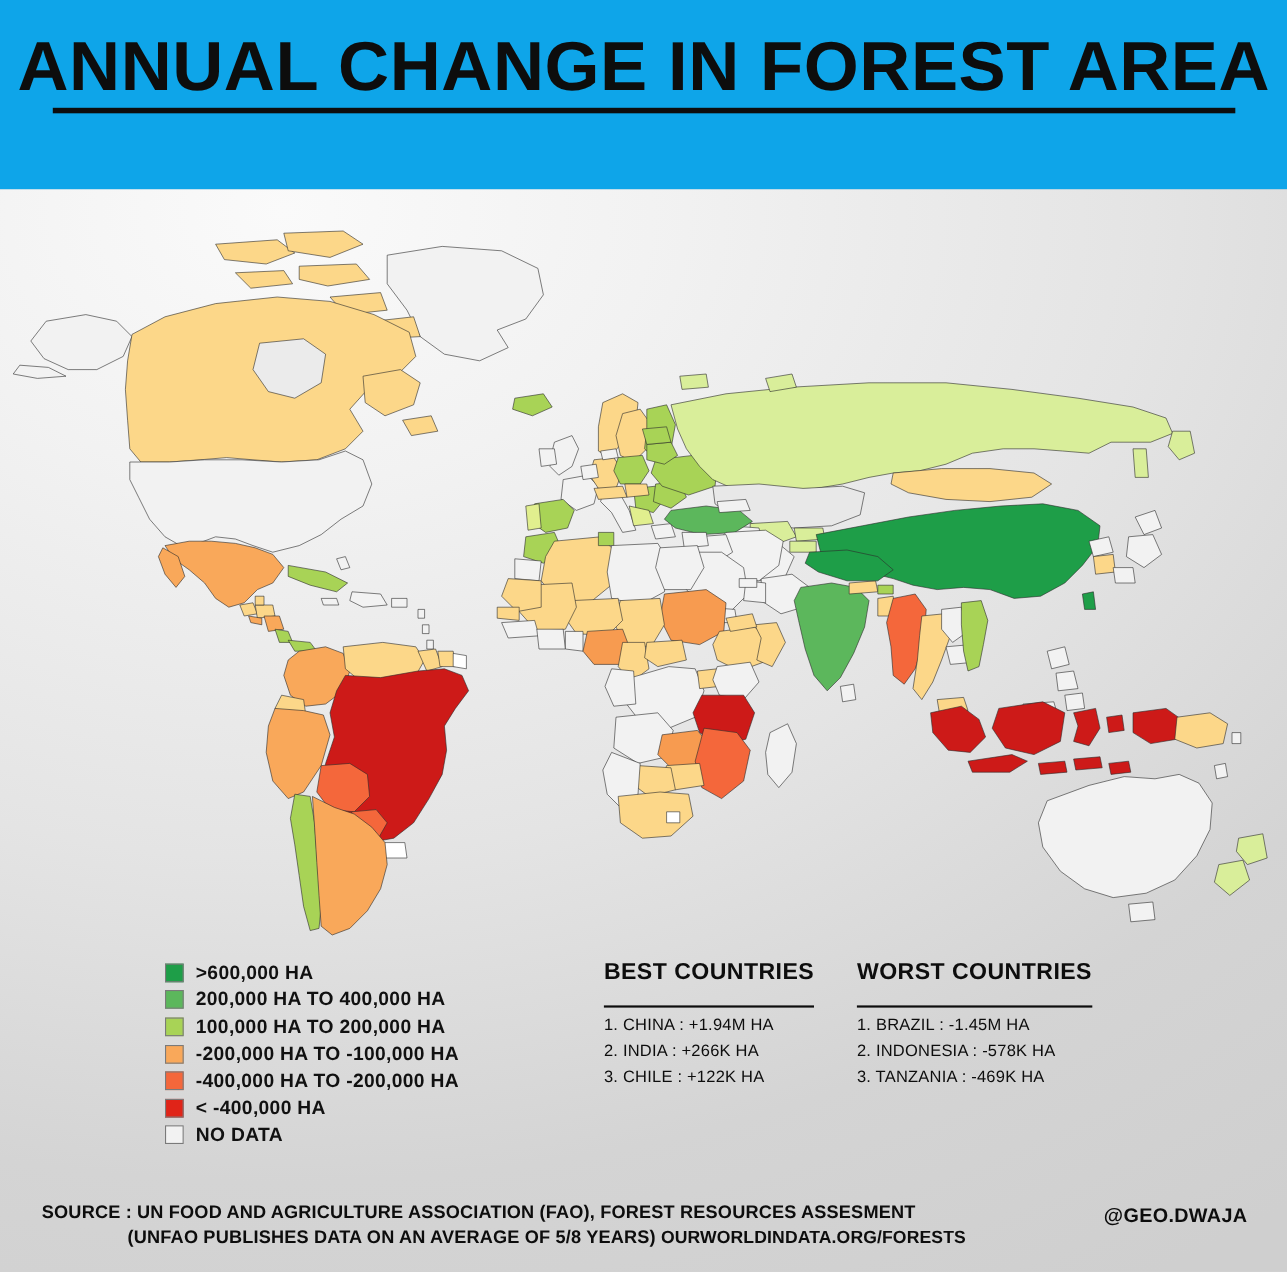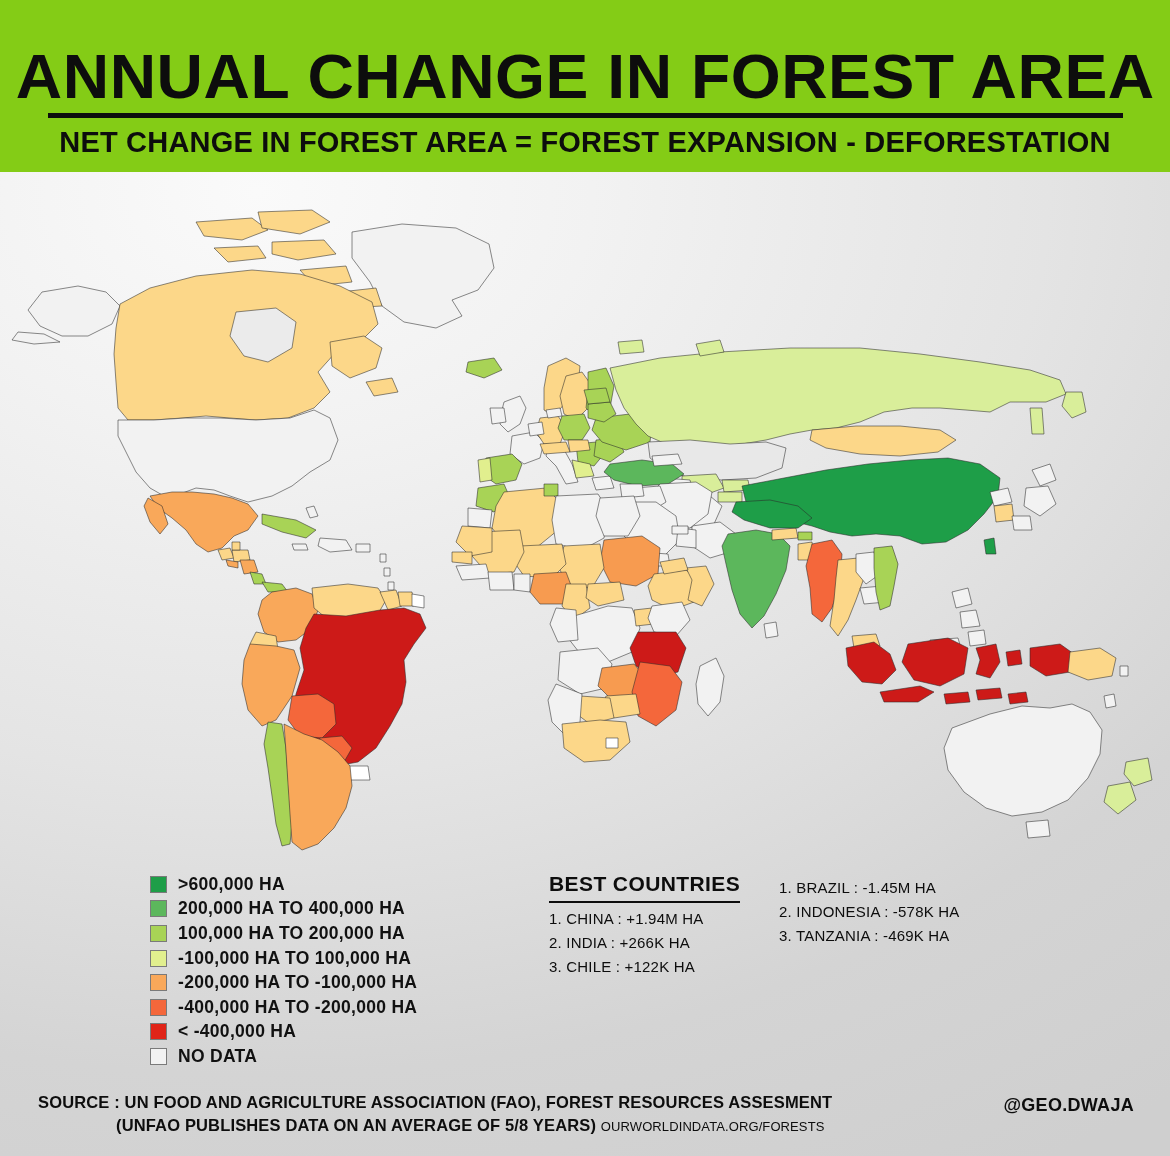--- a/index.html
+++ b/index.html
@@ -8,22 +8,22 @@
     font-family:"Liberation Sans", sans-serif;
     background:#d2d2d2;
     overflow:hidden;
     position:relative;
   }
   #root{position:absolute;inset:0;}
 
   
   .header{
     position:absolute;left:0;top:0;width:1170px;height:172px;
-    background:#84cc16;
-    display:flex;flex-direction:column;align-items:center;justify-content:center;
+    background:#0ea5e9;
+    display:flex;flex-direction:column;align-items:center;justify-content:flex-start;
     z-index:5;
   }
   .title{
     margin:30px 0 0 0;
     font-size:63px;line-height:62px;
     font-weight:bold;
     letter-spacing:0.5px;
     color:#0d0d0d;
     text-align:center;
     font-family:"Liberation Sans", sans-serif;
@@ -72,21 +72,21 @@
 
   
   .rank{position:absolute;top:872px;}
   .rank.best{left:549px;}
   .rank.worst{left:779px;}
   .rank-head{
     font-size:21px;font-weight:bold;color:#0d0d0d;
     letter-spacing:0.4px;white-space:nowrap;
     display:inline-block;
     border-bottom:2.5px solid #0d0d0d;
-    padding-bottom:5px;
+    padding-bottom:18px;
   }
   .rank-item{
     font-size:15px;font-weight:normal;color:#0d0d0d;
     letter-spacing:0.2px;white-space:nowrap;
     margin-top:7px;
   }
   .rank-list{margin-top:4px;}
 
   
   .footer{
@@ -94,36 +94,35 @@
   }
   .src-line1{
     position:absolute;left:38px;top:0;
     font-size:16.5px;font-weight:bold;color:#0d0d0d;letter-spacing:0.15px;white-space:nowrap;
   }
   .src-line2{
     position:absolute;left:116px;top:23px;
     font-size:16.5px;font-weight:bold;color:#0d0d0d;letter-spacing:0.15px;white-space:nowrap;
   }
   .src-url{
-    font-size:13px;font-weight:normal;letter-spacing:0.1px;
+    font-size:16px;font-weight:bold;letter-spacing:0.1px;
   }
   .handle{
     position:absolute;right:36px;top:2px;
     font-size:18px;font-weight:bold;color:#0d0d0d;letter-spacing:0.3px;white-space:nowrap;
   }
 </style>
 </head>
 <body>
 
 <div id="root">
 
   <div class="header">
     <div class="title">ANNUAL CHANGE IN FOREST AREA</div>
     <div class="title-rule"></div>
-    <div class="subtitle">NET CHANGE IN FOREST AREA = FOREST EXPANSION - DEFORESTATION</div>
   </div>
 
   <div class="bg"></div>
 
   <div class="map-wrap">
     <svg viewBox="0 0 1170 660" preserveAspectRatio="xMidYMid meet">
       <g>
 
         <path fill="#f2f2f2" d="M352 36 L402 28 L456 32 L489 48 L494 72 L478 94 L452 104 L462 120 L436 132 L404 126 L382 110 L370 86 L352 62 Z"></path>
 
@@ -317,24 +316,20 @@
     </div>
     <div class="legend-row">
       <span class="swatch" style="background:#5cb75c"></span>
       <span class="legend-label">200,000 HA TO 400,000 HA</span>
     </div>
     <div class="legend-row">
       <span class="swatch" style="background:#a8d356"></span>
       <span class="legend-label">100,000 HA TO 200,000 HA</span>
     </div>
     <div class="legend-row">
-      <span class="swatch" style="background:#e1ef8e"></span>
-      <span class="legend-label">-100,000 HA TO 100,000 HA</span>
-    </div>
-    <div class="legend-row">
       <span class="swatch" style="background:#f9a85a"></span>
       <span class="legend-label">-200,000 HA TO -100,000 HA</span>
     </div>
     <div class="legend-row">
       <span class="swatch" style="background:#f4673b"></span>
       <span class="legend-label">-400,000 HA TO -200,000 HA</span>
     </div>
     <div class="legend-row">
       <span class="swatch" style="background:#e02418"></span>
       <span class="legend-label">&lt; -400,000 HA</span>
@@ -348,20 +343,21 @@
   <div class="rank best">
     <div class="rank-head">BEST COUNTRIES</div>
     <div class="rank-list">
       <div class="rank-item">1. CHINA : +1.94M HA</div>
       <div class="rank-item">2. INDIA : +266K HA</div>
       <div class="rank-item">3. CHILE : +122K HA</div>
     </div>
   </div>
 
   <div class="rank worst">
+    <div class="rank-head">WORST COUNTRIES</div>
     <div class="rank-list">
       <div class="rank-item">1. BRAZIL : -1.45M HA</div>
       <div class="rank-item">2. INDONESIA : -578K HA</div>
       <div class="rank-item">3. TANZANIA : -469K HA</div>
     </div>
   </div>
 
   <div class="footer">
     <div class="src-line1">SOURCE : UN FOOD AND AGRICULTURE ASSOCIATION (FAO), FOREST RESOURCES ASSESMENT</div>
     <div class="src-line2">

